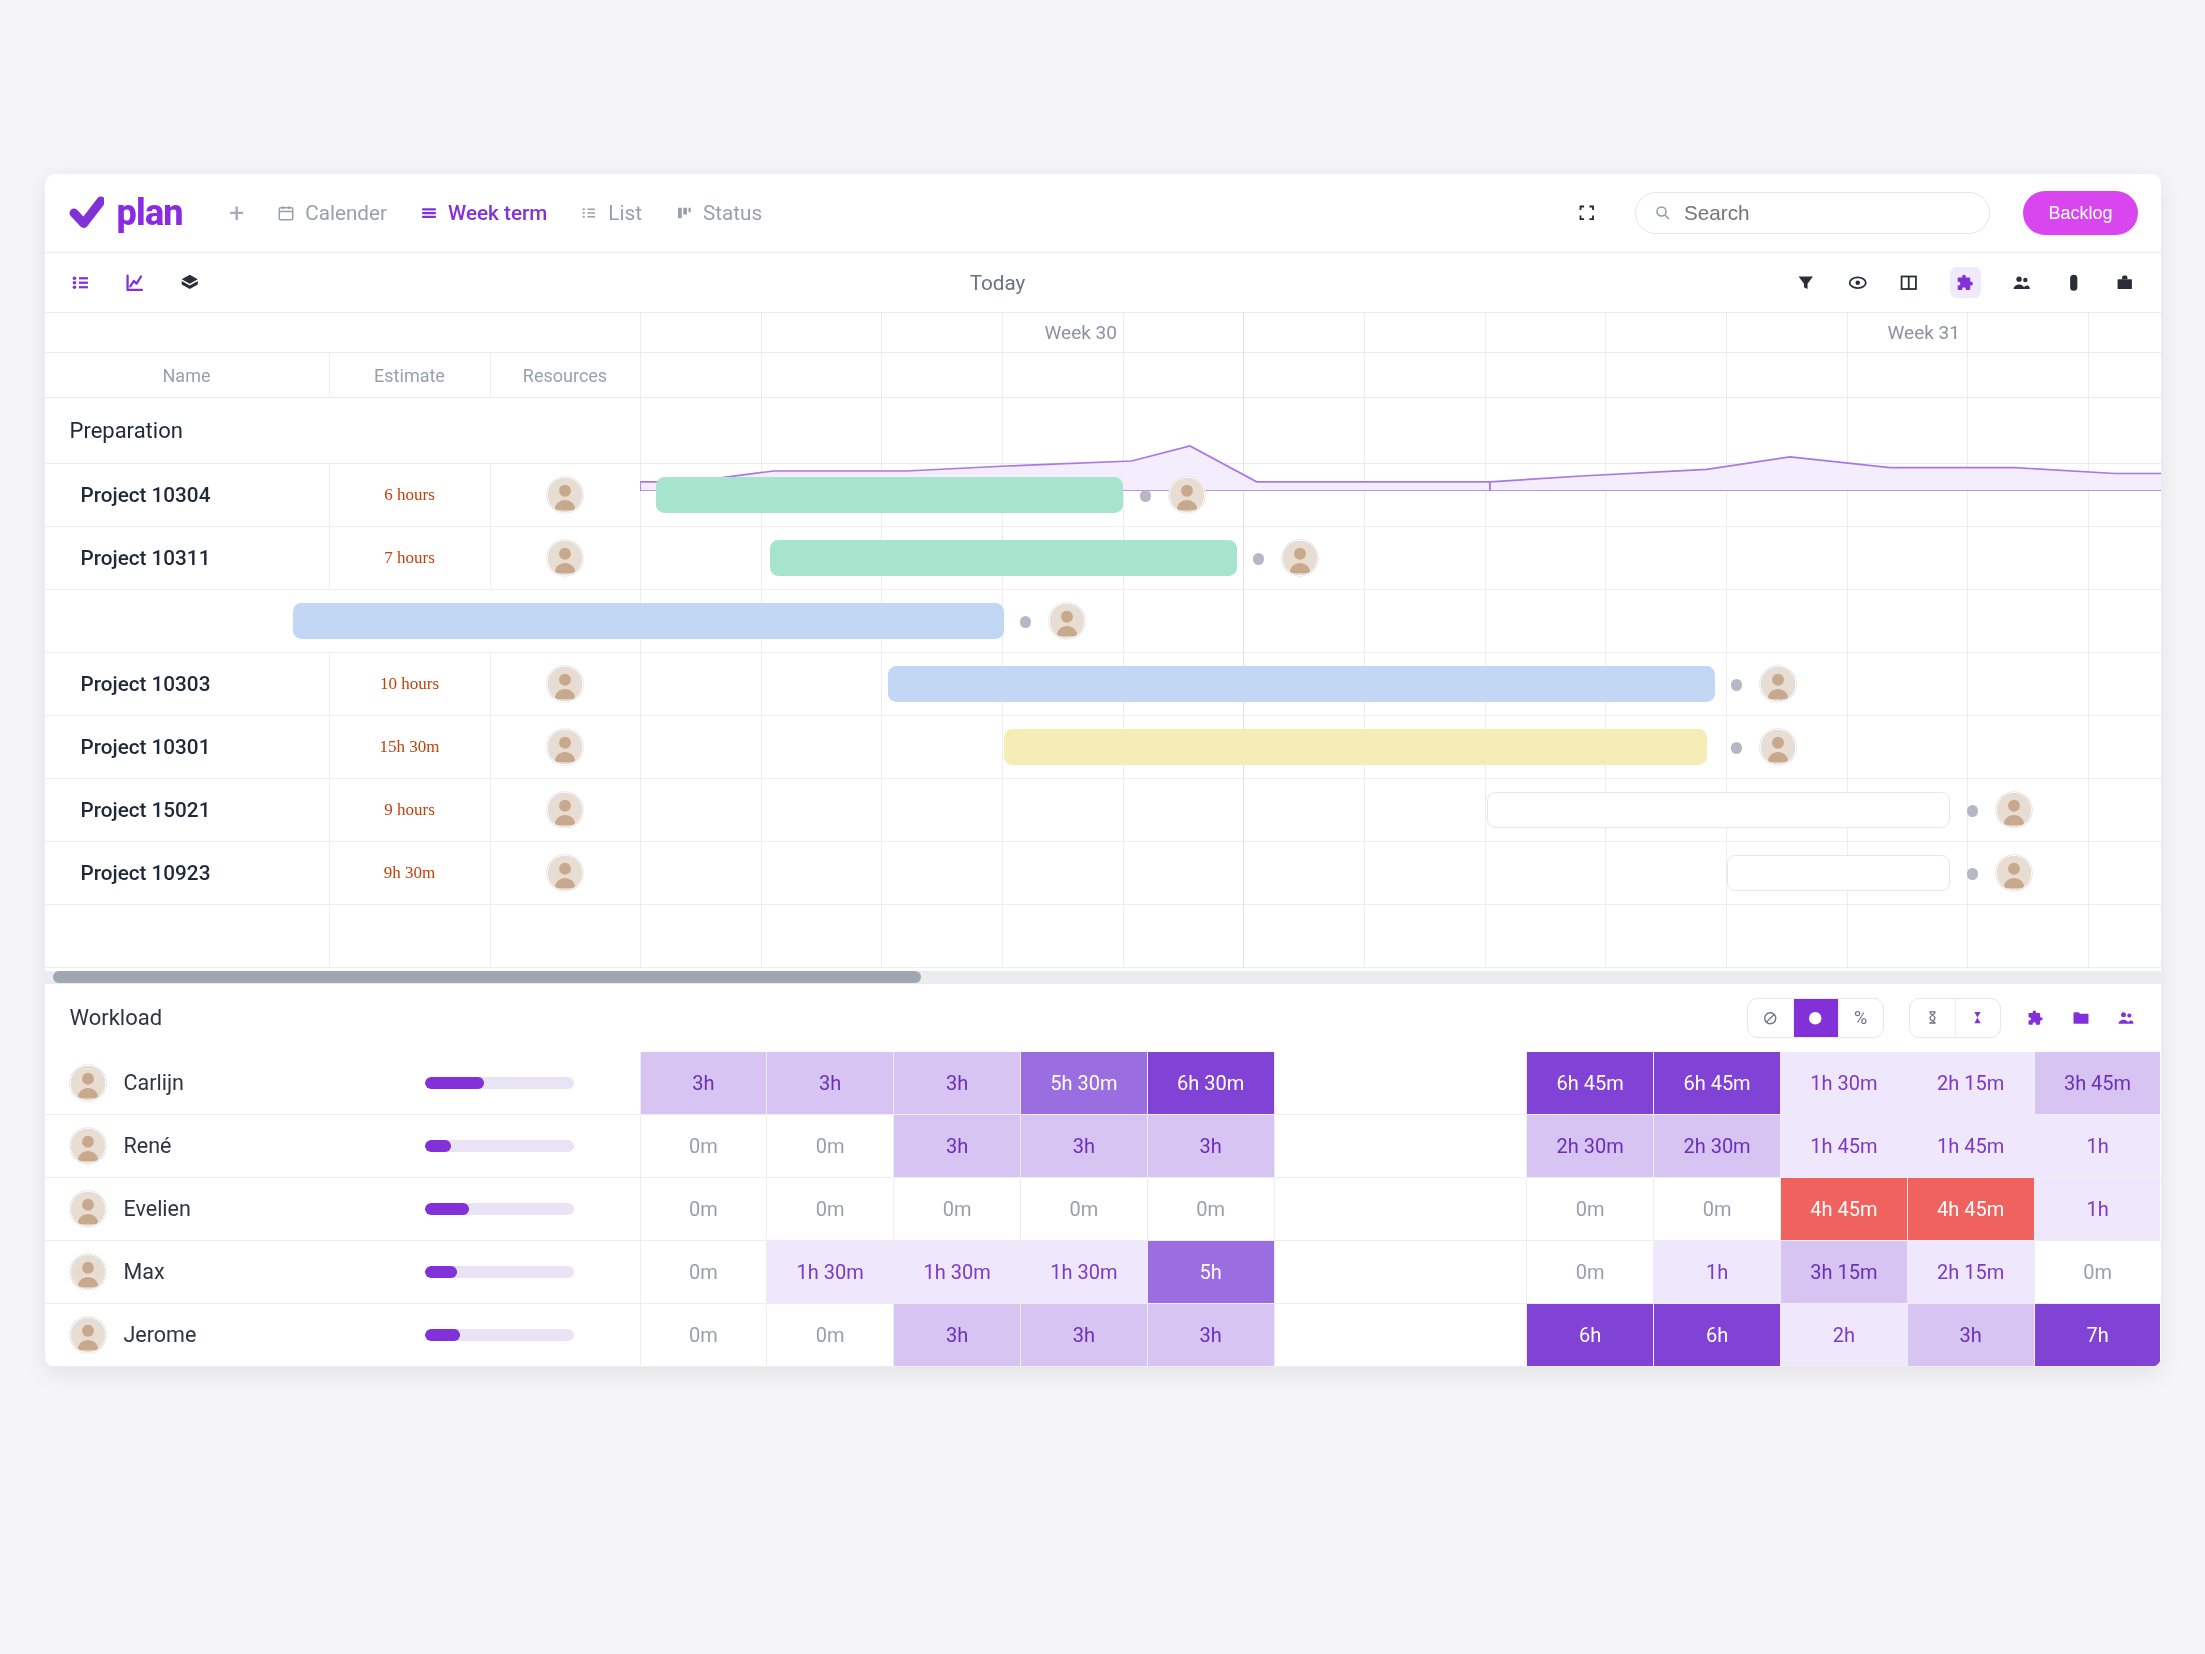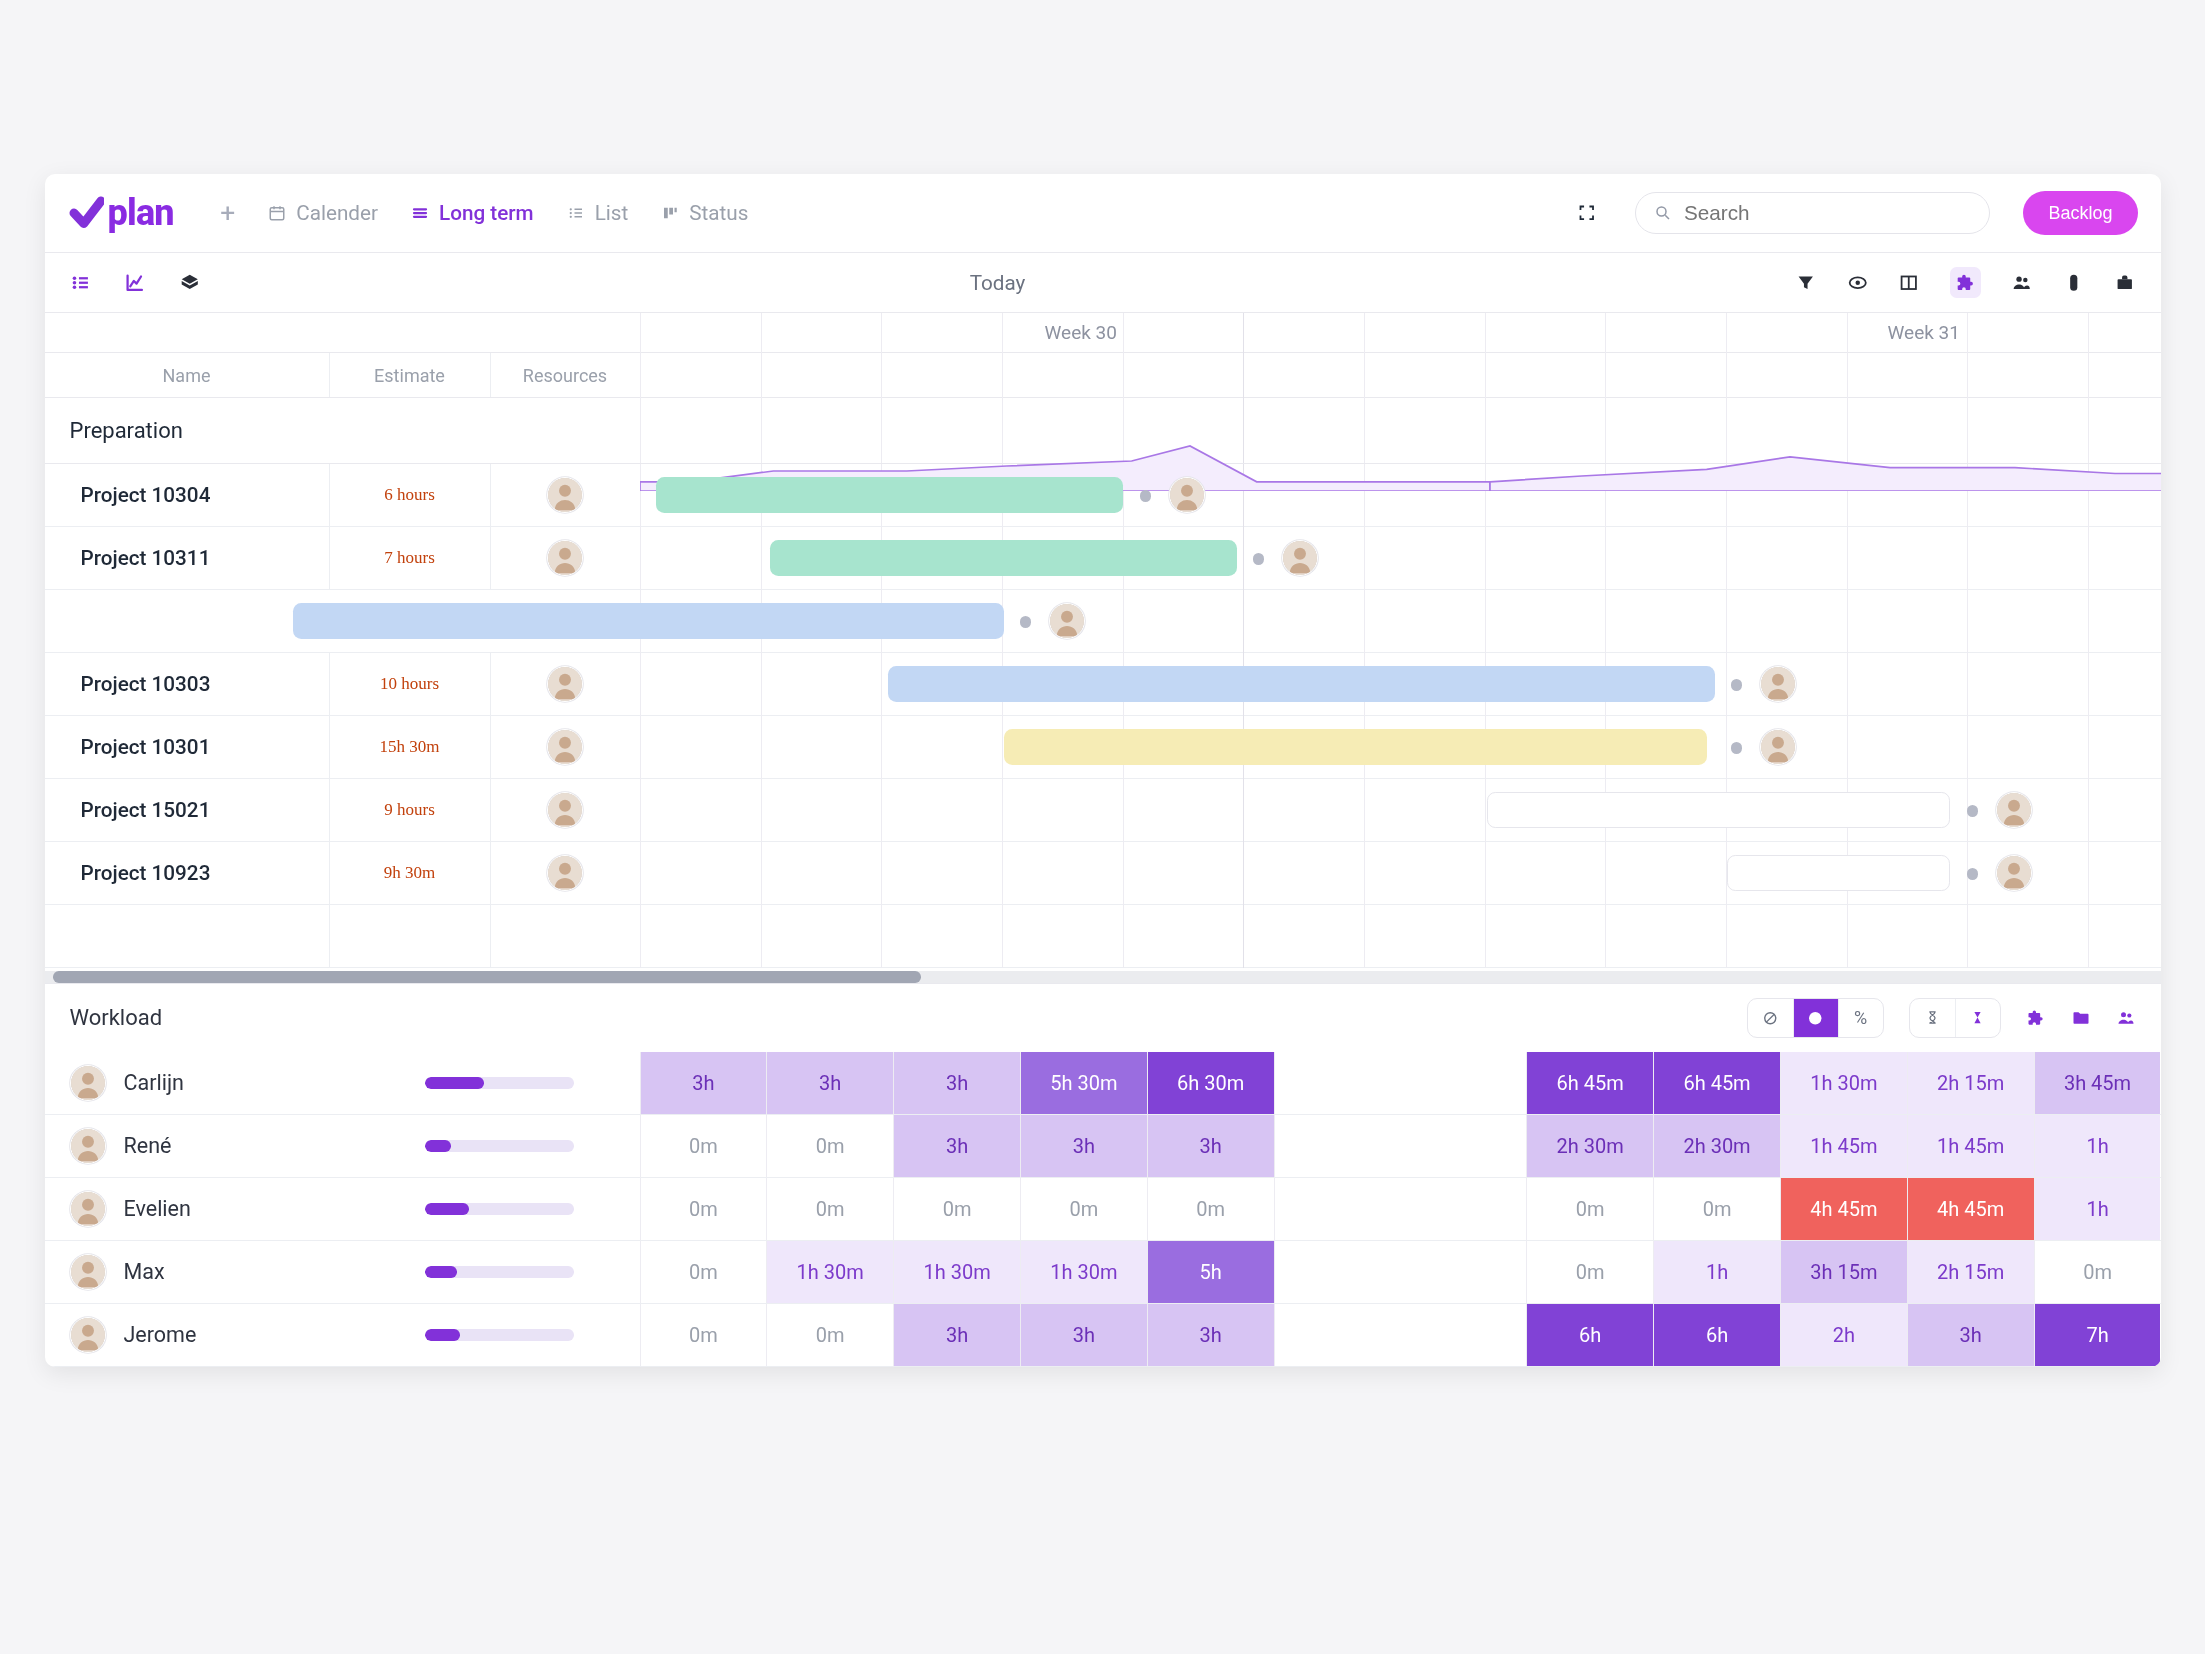--- a/index.html
+++ b/index.html
@@ -4,21 +4,21 @@
 <style>
 * { box-sizing: border-box; margin: 0; padding: 0; }
 body { font-family: -apple-system, BlinkMacSystemFont, "Segoe UI", Roboto, Helvetica, Arial, sans-serif; background: #f5f5f7; width: 2205px; height: 1655px; padding: 174px 33px; }
 .app-frame { background: #fff; border-radius: 10px; box-shadow: 0 6.6px 23px rgba(0,0,0,0.08); width: 2116px; margin: 0 auto; overflow: hidden; position: relative; }
 .stack-shadow1, .stack-shadow2 { position: absolute; background: #e6e3ef; border-radius: 10px; width: 2116px; left: 50%; transform: translateX(-50%); }
 .stack-shadow1 { height: 25px; top: 149px; z-index: -1; }
 .stack-shadow2 { height: 25px; top: 161px; width: 2099px; z-index: -2; background:#ece9f5;}
 .body-wrap { position: relative; }
 
 .topbar { display:flex; align-items:center; height:79px; padding:0 23px; border-bottom:0.8px solid #e9e9ee; gap:21.5px; }
-.logo { display:flex; align-items:center; gap:4px; color:#8a2be2; font-weight:800; font-size:36px; letter-spacing:-0.8px; }
+.logo { display:flex; align-items:center; gap:13px; color:#8a2be2; font-weight:800; font-size:36px; letter-spacing:-0.8px; }
 .logo-check { width:36px; height:36px; display:inline-block; }
 .nav-group { display:flex; align-items:center; gap:33px; font-size:20.7px; color:#6b7280; margin-left:25px;}
 .nav-item { display:flex; align-items:center; gap:10px; cursor:pointer; color:#9aa0ab;}
 .nav-item .icn { width:18px; height:18px; }
 .nav-item.active { color:#8231d9; font-weight:500;}
 .plus-btn { color:#a7acba; font-size:26.4px; cursor:pointer; }
 .spacer { flex:1; }
 .fullscreen-icn { width:21.5px; height:21.5px; color:#1f2937; cursor:pointer; margin-right:16.5px;}
 .search-wrap { display:flex; align-items:center; background:#fff; border:0.8px solid #e4e4ea; border-radius:826px; padding:8.3px 18px; width:355px; gap:11.6px;}
 .search-wrap input { border:none; outline:none; font-size:20.7px; flex:1; background:transparent; color:#333;}
@@ -116,21 +116,21 @@
               <line x1="16" y1="3" x2="16" y2="7" stroke="currentColor" stroke-width="2"></line>
             </svg>
         <span>Calender</span>
       </div>
       <div class="nav-item active">
         <svg class="icn" viewBox="0 0 24 24" fill="currentColor">
               <line x1="4" y1="7" x2="20" y2="7" stroke="currentColor" stroke-width="3" stroke-linecap="round"></line>
               <line x1="4" y1="12" x2="20" y2="12" stroke="currentColor" stroke-width="3" stroke-linecap="round"></line>
               <line x1="4" y1="17" x2="20" y2="17" stroke="currentColor" stroke-width="3" stroke-linecap="round"></line>
             </svg>
-        <span>Long term</span>
+        <span>Week term</span>
       </div>
       <div class="nav-item">
         <svg class="icn" viewBox="0 0 24 24" fill="currentColor">
               <circle cx="5" cy="7" r="1.5"></circle>
               <circle cx="5" cy="12" r="1.5"></circle>
               <circle cx="5" cy="17" r="1.5"></circle>
               <line x1="10" y1="7" x2="20" y2="7" stroke="currentColor" stroke-width="2"></line>
               <line x1="10" y1="12" x2="20" y2="12" stroke="currentColor" stroke-width="2"></line>
               <line x1="10" y1="17" x2="20" y2="17" stroke="currentColor" stroke-width="2"></line>
             </svg>

